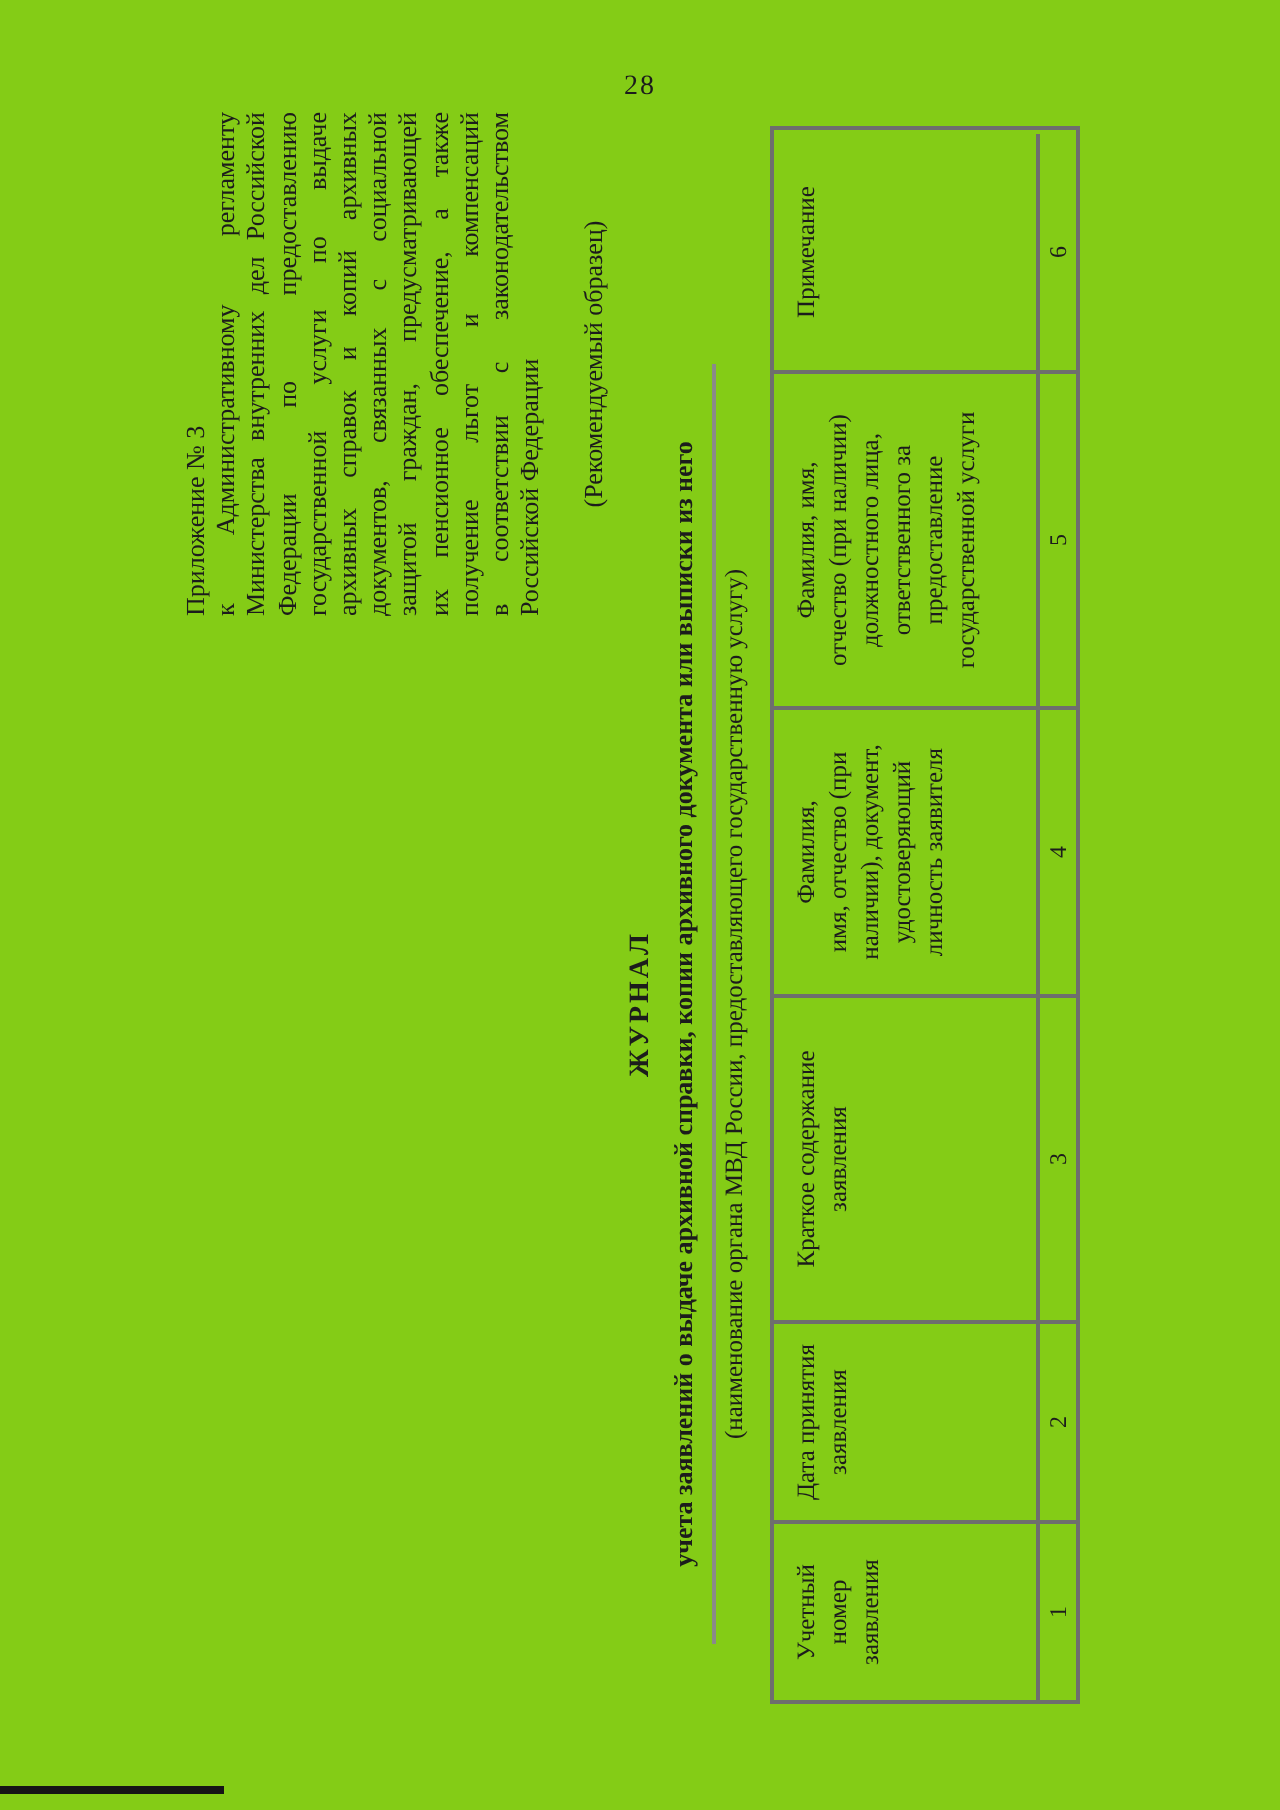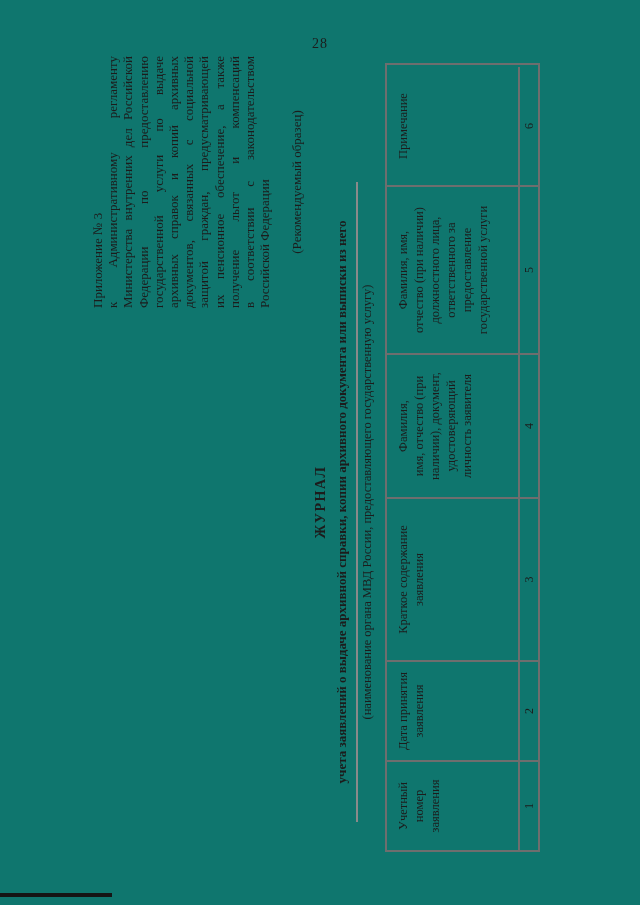--- a/index.html
+++ b/index.html
@@ -1,18 +1,18 @@
 <!DOCTYPE html>
 <html><head>
 <meta charset="utf-8">
 <style>
   html,body { margin:0; padding:0; background:#e8e8e8; }
   .page {
     position:relative; width:640px; height:905px; margin:0 auto;
-    background:#0f766e; overflow:hidden;
+    background:#84cc16; overflow:hidden;
     font-family:"Liberation Serif", serif; color:#1c1c1c;
   }
   .page-number {
     position:absolute; left:312px; top:36px;
     font-size:14px; letter-spacing:1px;
   }
   
   .landscape {
     position:absolute; top:0; left:0; width:905px; height:640px;
     transform-origin:0 0;

